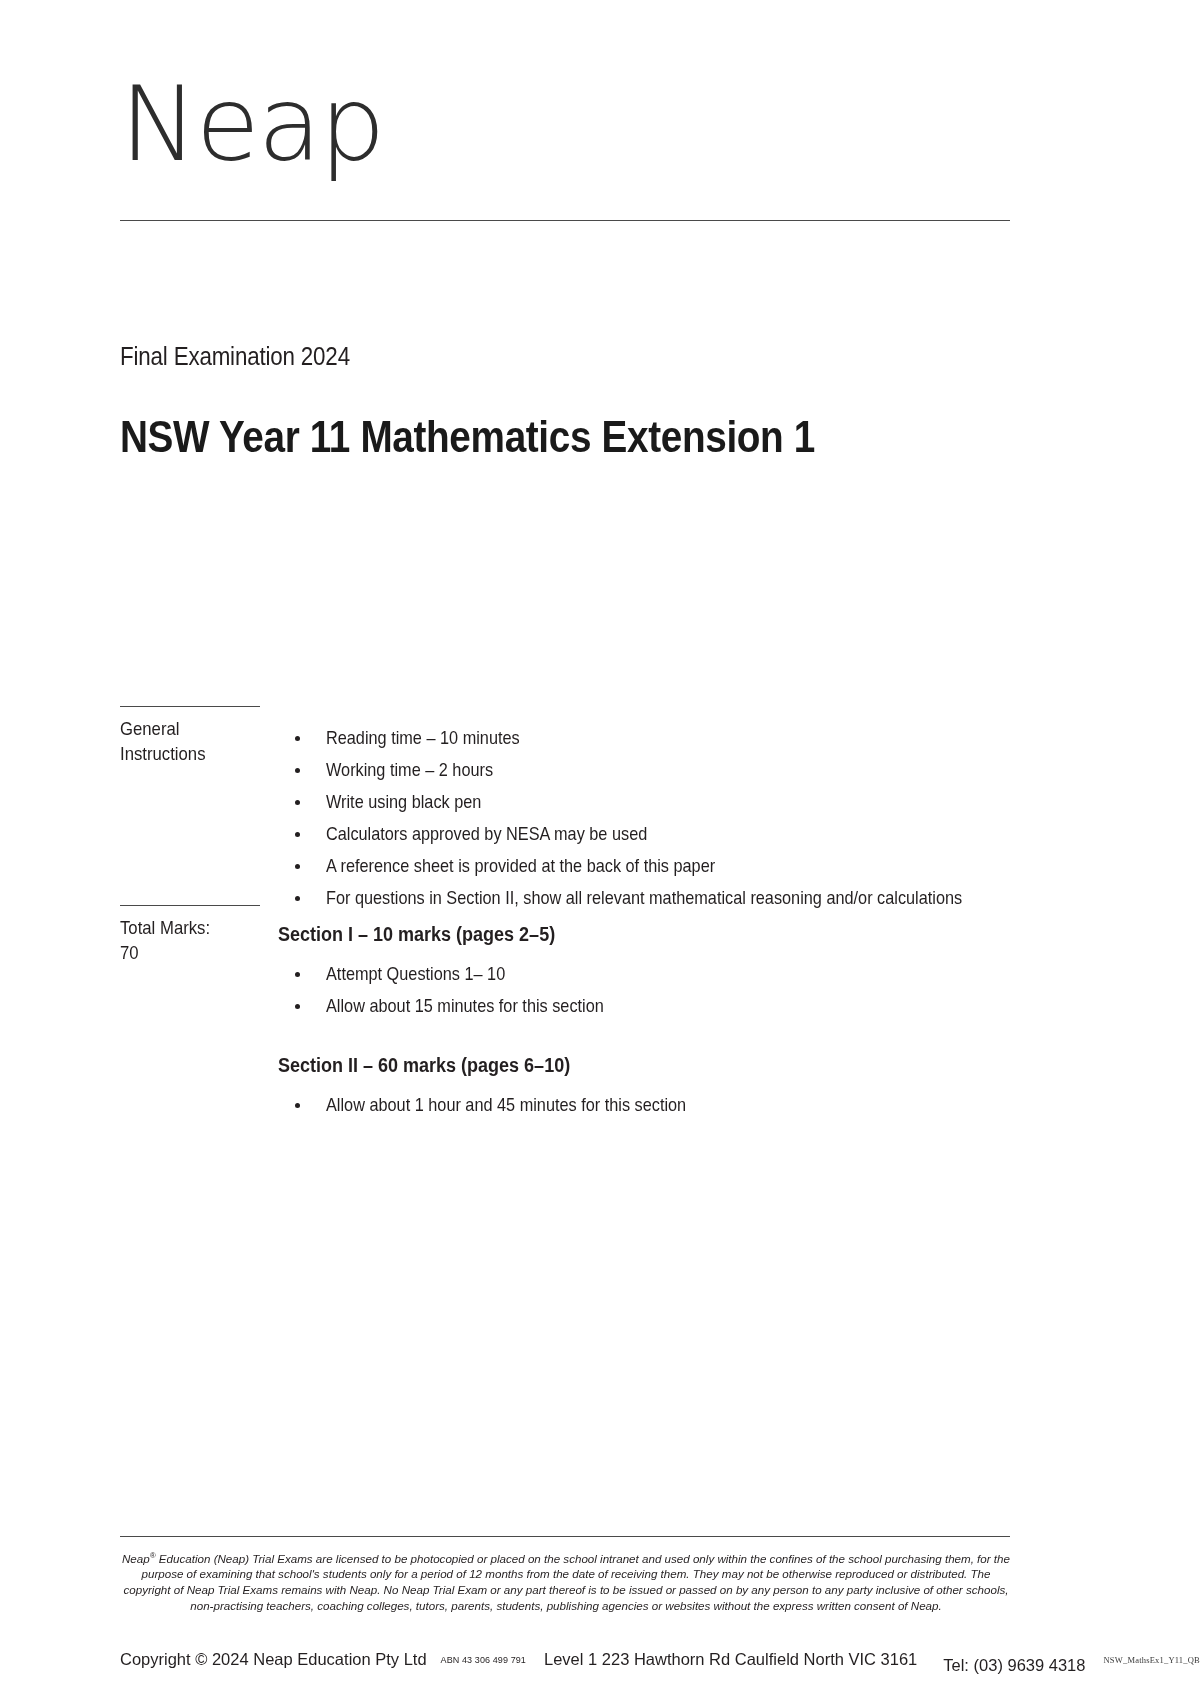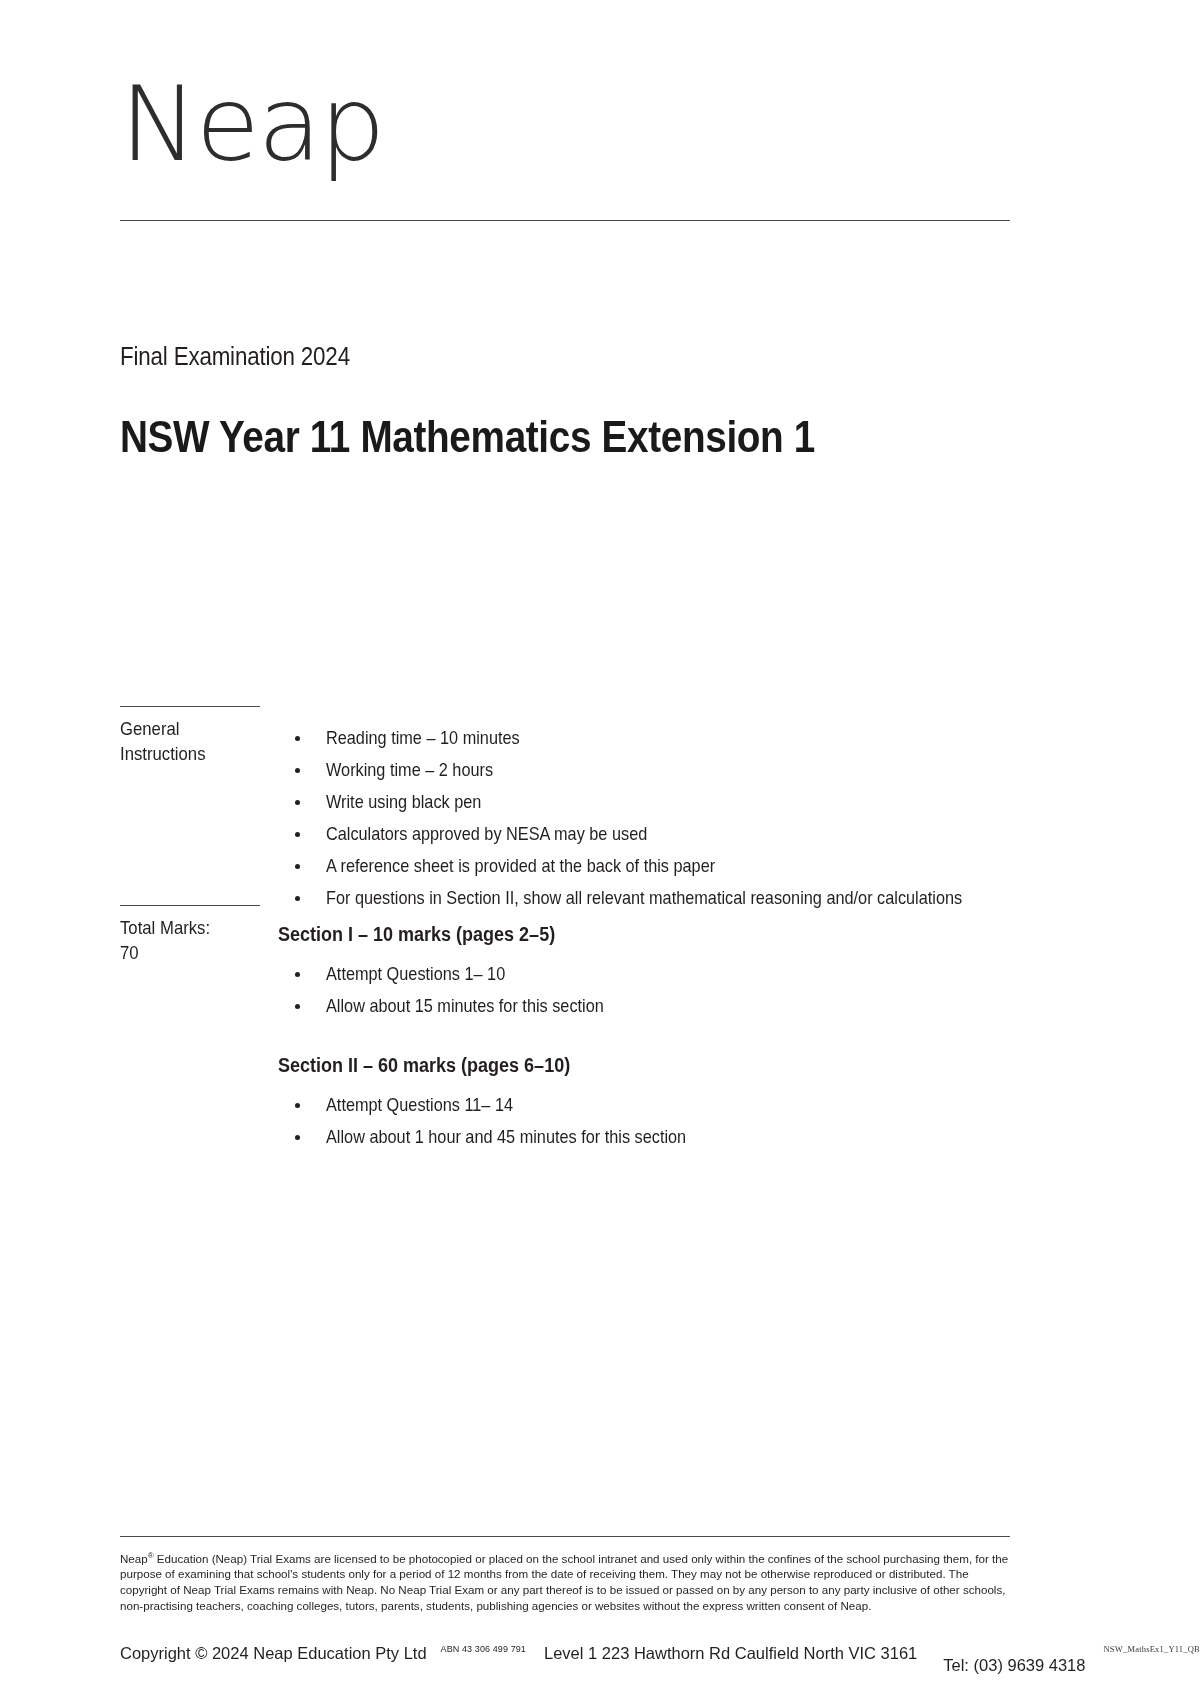--- a/index.html
+++ b/index.html
@@ -157,33 +157,34 @@
   }
   .footer-para {
     position: absolute;
     left: 120px;
     top: 1548px;
     width: 892px;
     font-family: "Liberation Sans Narrow", "Liberation Sans", sans-serif;
     font-size: 11.6px;
     line-height: 15.6px;
     color: #231f20;
-    text-align: left;
+    text-align: center;
+    font-style: italic;
   }
   .footer-para .sup {
     font-size: 8px;
     vertical-align: super;
   }
   .footer-line {
     position: absolute;
     left: 120px;
     top: 1644px;
     width: 900px;
     display: flex;
-    align-items: flex-start;
+    align-items: center;
     font-family: "Liberation Sans Narrow", "Liberation Sans", sans-serif;
     color: #231f20;
     white-space: nowrap;
   }
   .fl-copy {
     font-size: 16.5px;
   }
   .fl-abn {
     font-size: 9px;
     margin-left: 14px;
@@ -252,21 +253,20 @@
           <li><span class="btxt">Attempt Questions 1– 10</span></li>
           <li><span class="btxt">Allow about 15 minutes for this section</span></li>
         </ul>
       </div>
 
       <div class="section-gap"></div>
 
       <div>
         <div class="section-heading">Section II – 60 marks (pages 6–10)</div>
         <ul class="bullets">
-          <li><span class="btxt">Attempt Questions 11– 14</span></li>
           <li><span class="btxt">Allow about 1 hour and 45 minutes for this section</span></li>
         </ul>
       </div>
 
     </div>
   </div>
 
   <div class="footer-rule"></div>
 
   <div class="footer-para"><span>Neap</span><span class="sup">®</span><span> Education (Neap) Trial Exams are licensed to be photocopied or placed on the school intranet and used only within the confines of the school purchasing them, for the purpose of examining that school's students only for a period of 12 months from the date of receiving them. They may not be otherwise reproduced or distributed. The copyright of Neap Trial Exams remains with Neap. No Neap Trial Exam or any part thereof is to be issued or passed on by any person to any party inclusive of other schools, non-practising teachers, coaching colleges, tutors, parents, students, publishing agencies or websites without the express written consent of Neap.</span></div>

